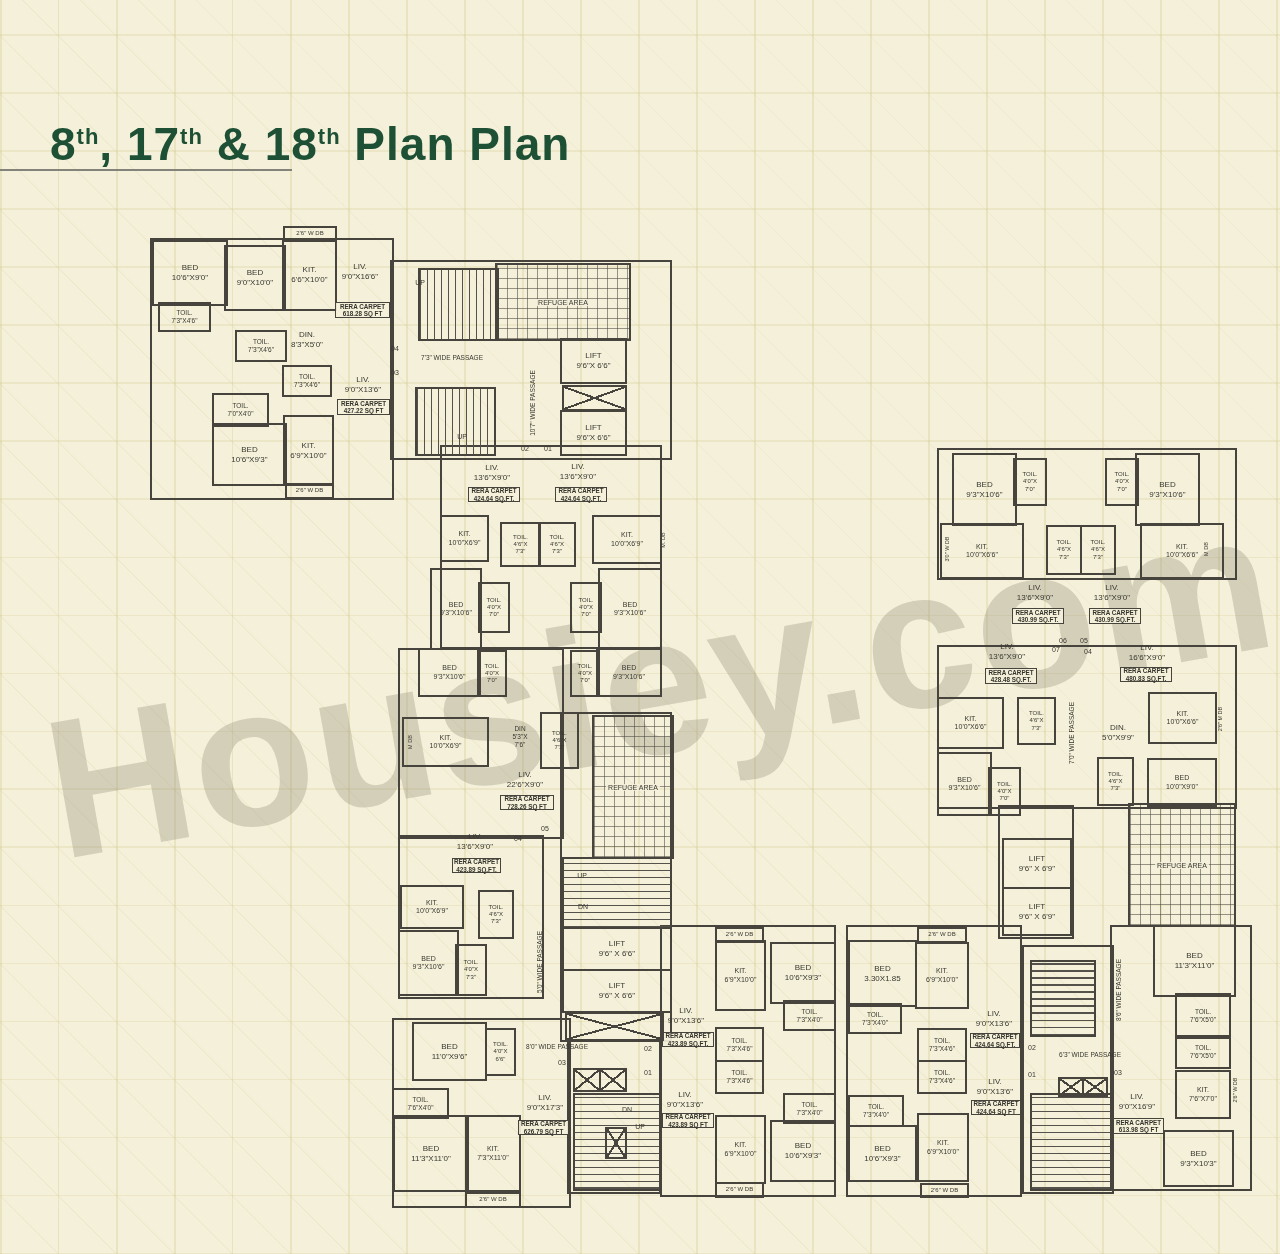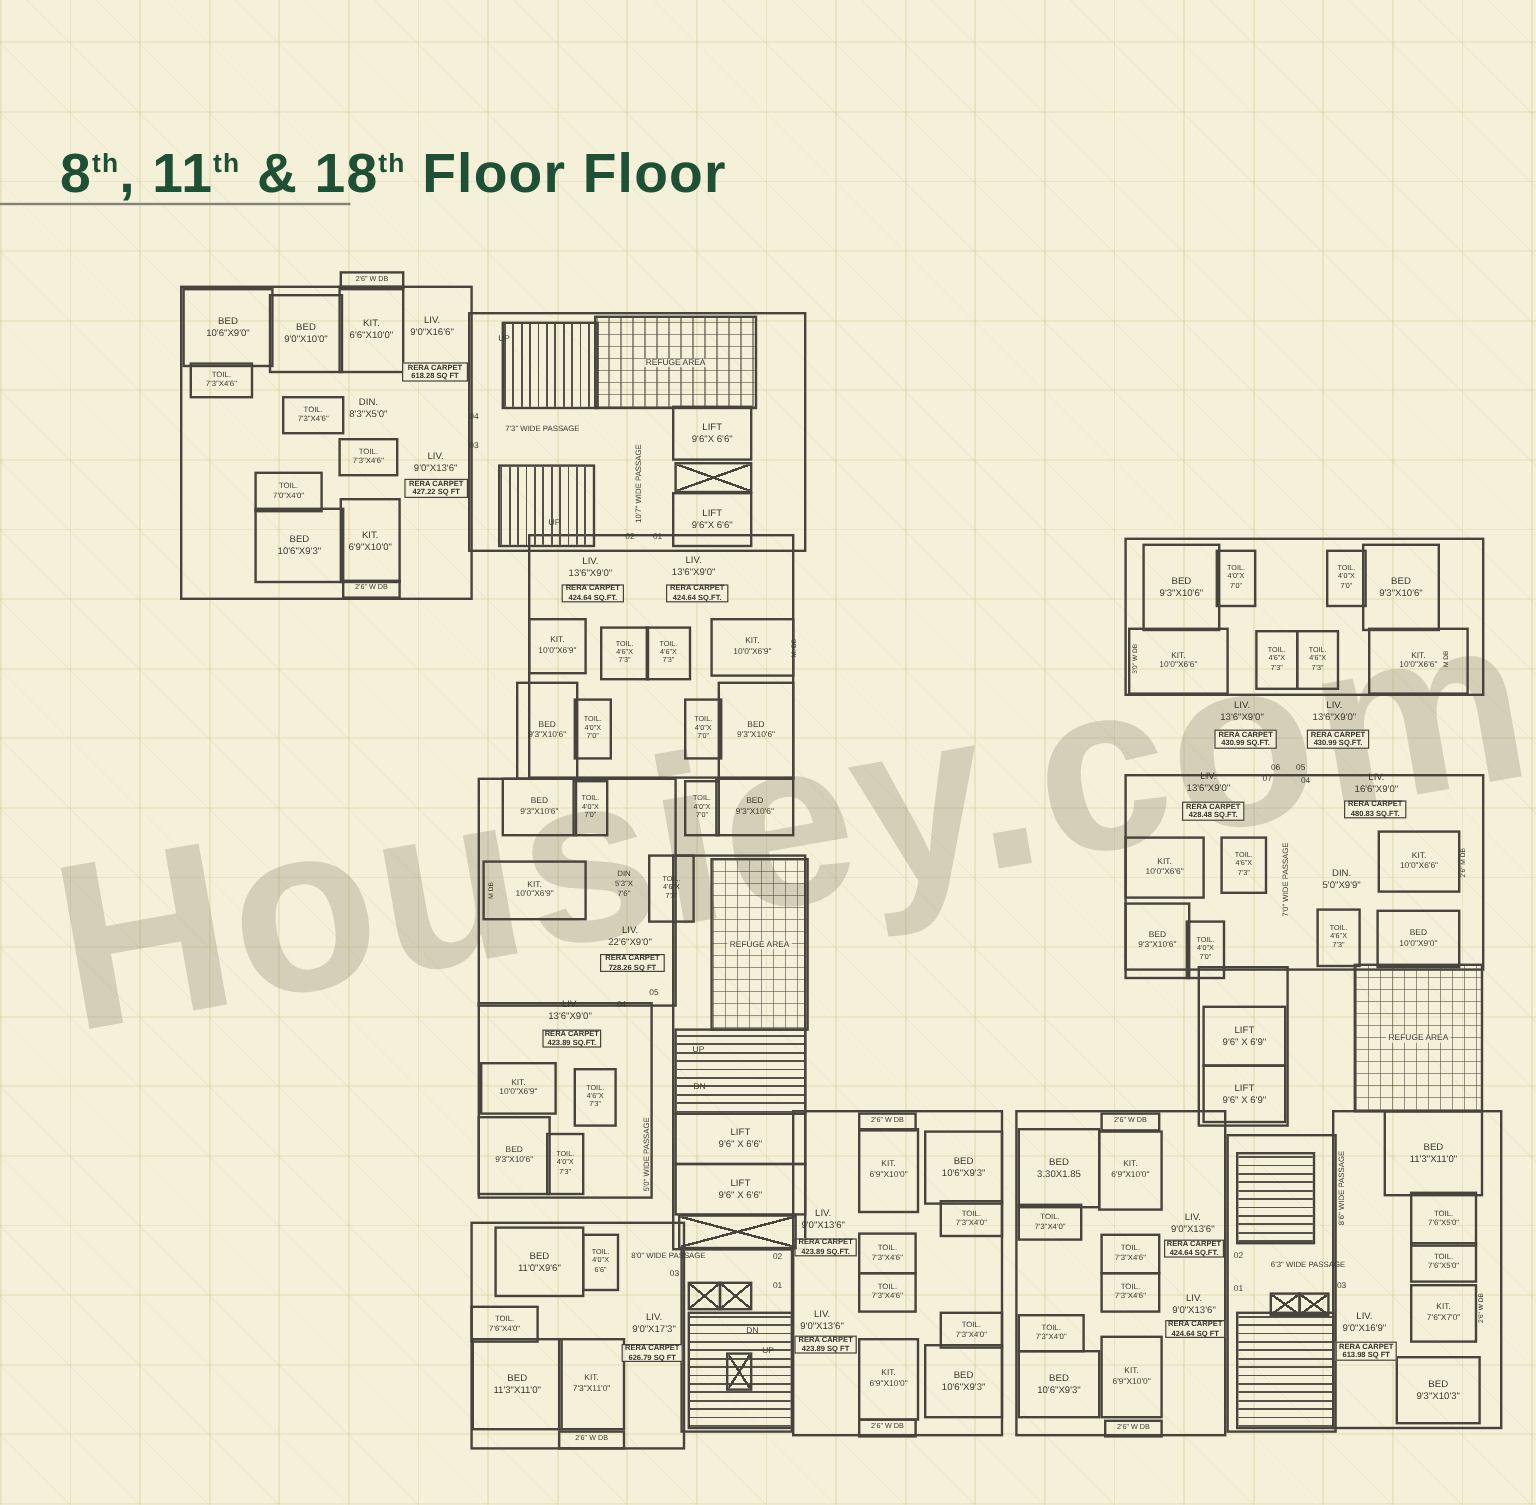--- a/index.html
+++ b/index.html
@@ -74,21 +74,21 @@
   }
   .refuge span{
     font-size:7px;color:#393830;background:rgba(244,240,218,.85);padding:0 2px;white-space:nowrap;
   }
 </style>
 </head>
 <body>
 
 <div id="bg-pattern"></div>
 
-<h1 id="page-title" style="color: rgb(29, 80, 52);"><span>8</span><sup>th</sup><span>, 11</span><sup>th</sup><span> &amp; 18</span><sup>th</sup><span> Floor Floor</span></h1>
+<h1 id="page-title" style="color: rgb(29, 80, 52);"><span>8</span><sup>th</sup><span>, 17</span><sup>th</sup><span> &amp; 18</span><sup>th</sup><span> Plan Plan</span></h1>
 <div id="title-underline"></div>
 
 <div id="watermark">Housiey.com</div>
 
 <div id="plan">
     <div class="outline" style="left: 150px; top: 238px; width: 240px; height: 258px;"></div>
     <div class="outline" style="left: 390px; top: 260px; width: 278px; height: 196px;"></div>
     <div class="outline" style="left: 440px; top: 445px; width: 218px; height: 200px;"></div>
     <div class="outline" style="left: 398px; top: 648px; width: 162px; height: 187px;"></div>
     <div class="outline" style="left: 560px; top: 712px; width: 108px; height: 326px;"></div>

